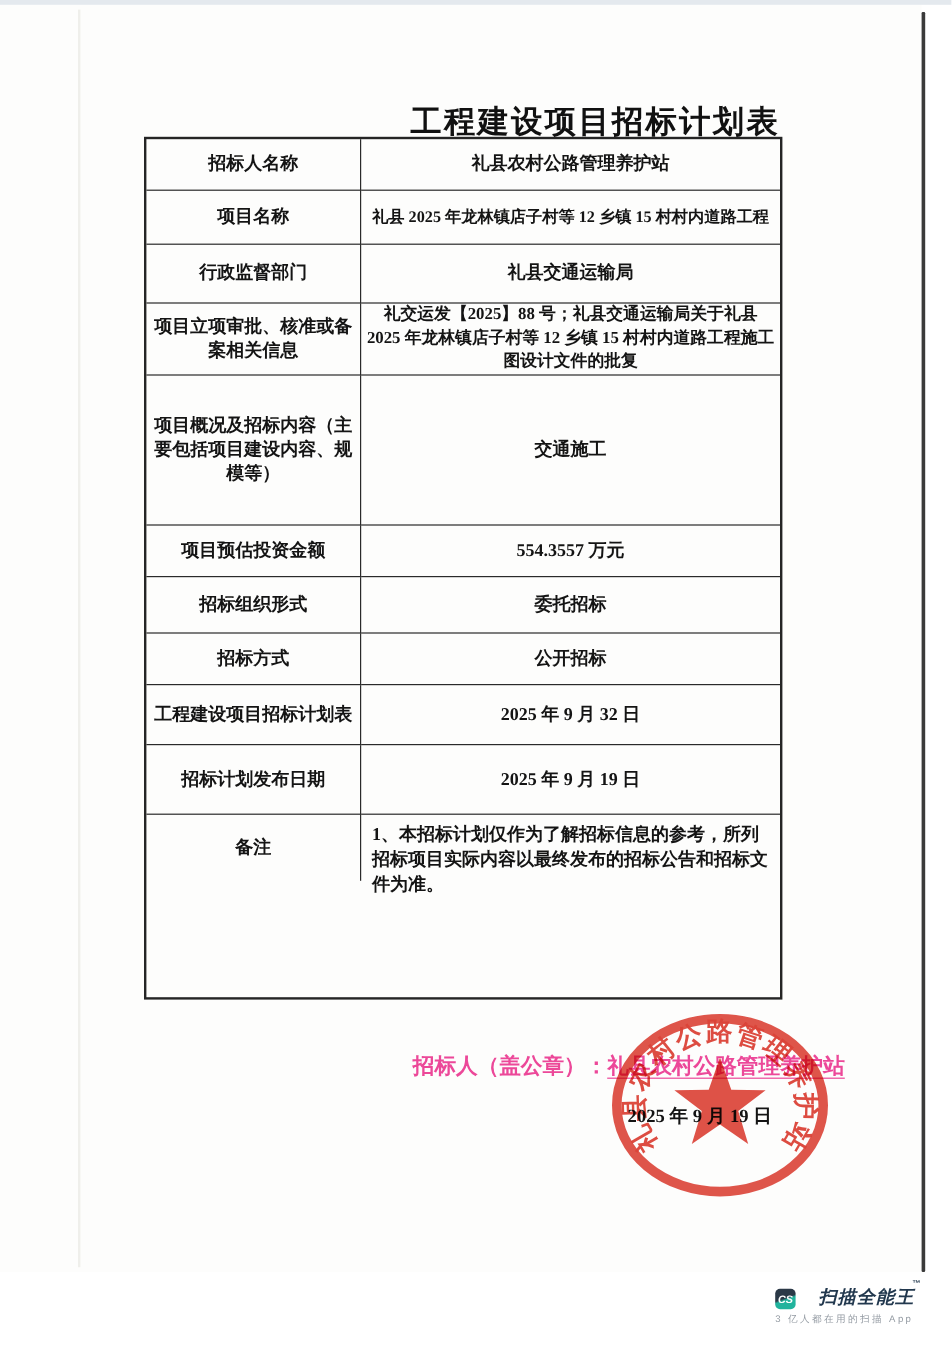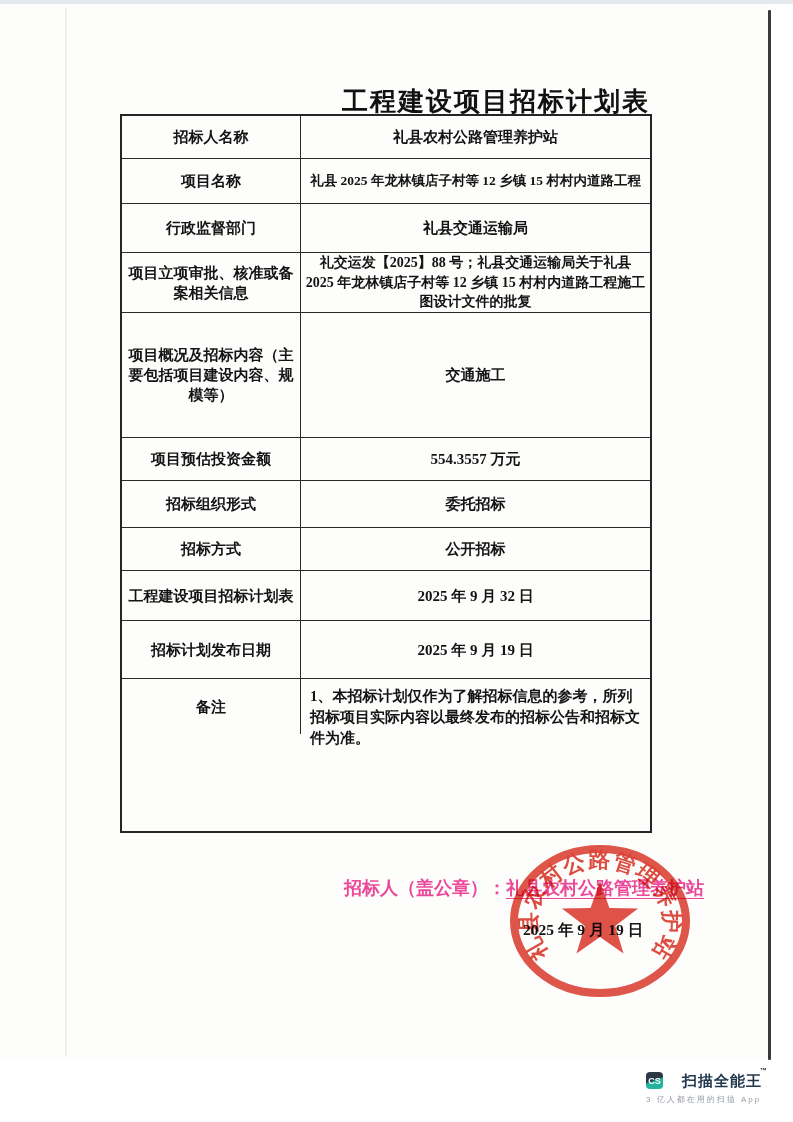--- a/index.html
+++ b/index.html
@@ -47,21 +47,21 @@
   .signature-date{
     position:absolute;left:523px;top:920px;font-size:15.5px;font-weight:700;color:#141414;white-space:nowrap;
   }
 
   .stamp{
     position:absolute;left:500px;top:835px;width:200px;height:170px;
     mix-blend-mode:multiply;opacity:.88;pointer-events:none;
   }
 
   .watermark{position:absolute;right:23px;top:1072px;display:flex;flex-direction:column;align-items:flex-start;}
-  .wm-row{display:flex;align-items:flex-start;gap:19px;}
+  .wm-row{display:flex;align-items:flex-end;gap:19px;font-style:italic;}
   .wm-badge{
     width:17px;height:17px;border-radius:4px;
     background:linear-gradient(160deg,#2b3947 46%,#21b39d 54%);
     color:#fff;font-family:"Liberation Sans","DejaVu Sans",sans-serif;
     font-size:9px;font-weight:700;display:flex;align-items:center;justify-content:center;
   }
   .wm-name{
     font-family:"Liberation Sans","DejaVu Sans",sans-serif;
     font-size:15px;font-weight:700;color:#22384e;letter-spacing:1px;
   }

